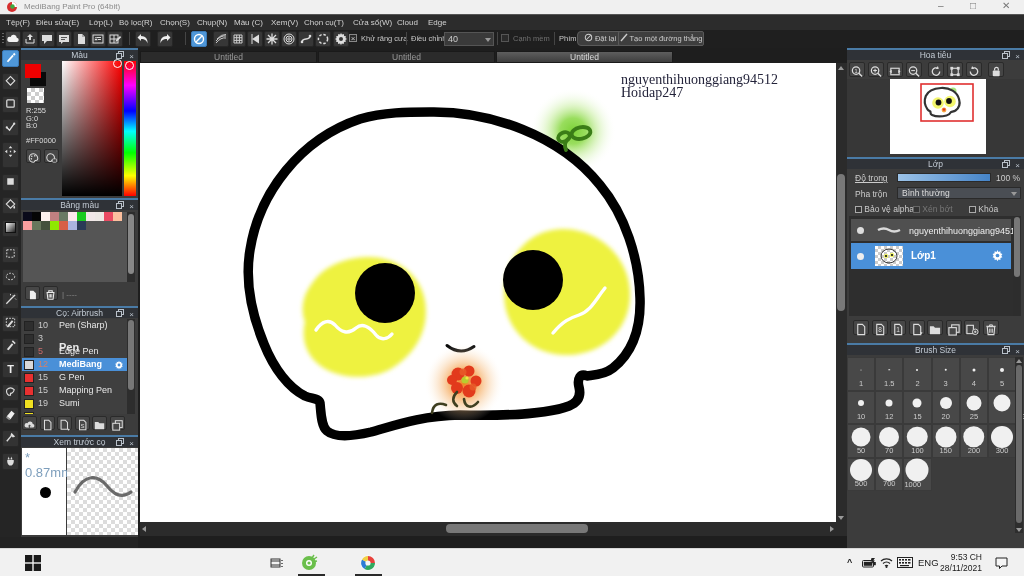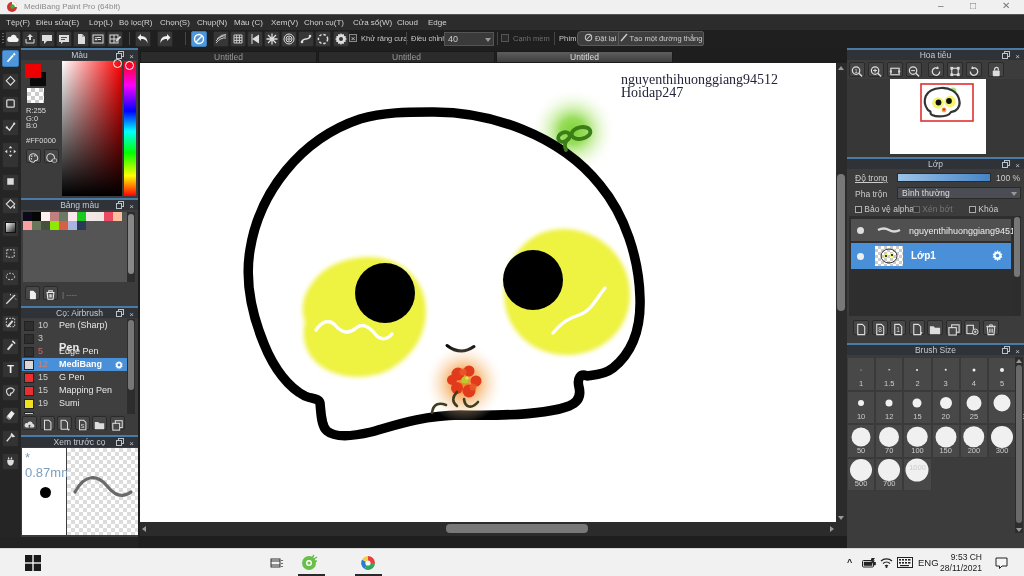--- a/index.html
+++ b/index.html
@@ -714,21 +714,21 @@
       <div style="position:absolute; left:0px; top:100.5px; width:28.2px; height:33.5px; background:#484848; border:0.5px solid #3a3a3a;">
         <div style="position:absolute; left:50%; top:11.5px; transform:translate(-50%,-50%); width:22px; height:22px; background:#f0f0f0; border-radius:50%;"></div>
         <div style="position:absolute; left:0; bottom:2px; width:100%; text-align:center; font-size:7.5px; color:#ccc;">500</div>
       </div>
       <div style="position:absolute; left:28.2px; top:100.5px; width:28.2px; height:33.5px; background:#484848; border:0.5px solid #3a3a3a;">
         <div style="position:absolute; left:50%; top:11.5px; transform:translate(-50%,-50%); width:22px; height:22px; background:#f0f0f0; border-radius:50%;"></div>
         <div style="position:absolute; left:0; bottom:2px; width:100%; text-align:center; font-size:7.5px; color:#ccc;">700</div>
       </div>
       <div style="position:absolute; left:56.4px; top:100.5px; width:28.2px; height:33.5px; background:#484848; border:0.5px solid #3a3a3a;">
         <div style="position:absolute; left:50%; top:11.5px; transform:translate(-50%,-50%); width:23px; height:23px; background:#f0f0f0; border-radius:50%;"></div>
-        <div style="position:absolute; left:0; bottom:18px; width:100%; text-align:center; font-size:7.5px; color:#ccc;">1000</div>
+        <div style="position:absolute; left:0; bottom:1px; width:100%; font-size:7.5px; color:#ccc;">1000</div>
       </div>
     </div>
   <div class="abs" style="left:1015px; top:357px; width:8px; height:176px; background:#2d2d2d;">
     <div style="position:absolute; left:1px; top:1px; line-height:0;"><span style="display:inline-block; width:0; height:0; border-left:3px solid transparent; border-right:3px solid transparent; border-bottom:4px solid #999;"></span></div>
     <div style="position:absolute; left:1px; top:8px; width:6px; height:158px; background:#6a6a6a; border-radius:3px;"></div>
     <div style="position:absolute; left:1px; bottom:1px; line-height:0;"><span style="display:inline-block; width:0; height:0; border-left:3px solid transparent; border-right:3px solid transparent; border-top:4px solid #999;"></span></div>
   </div>
 </div>
 
 <div id="taskbar" class="abs" style="left:0; top:548px; width:1024px; height:28px; background:#f1f1f1; border-top:1px solid #d8d8d8;">

